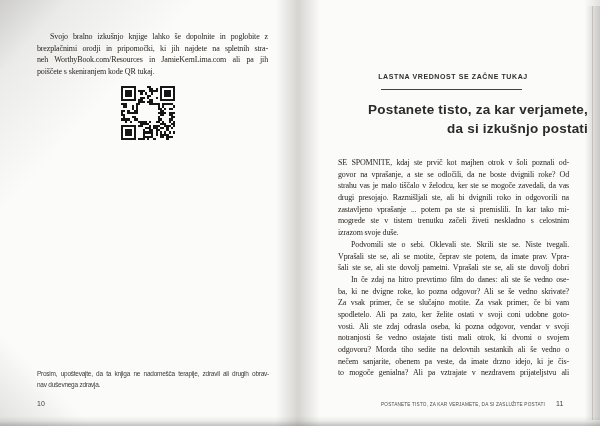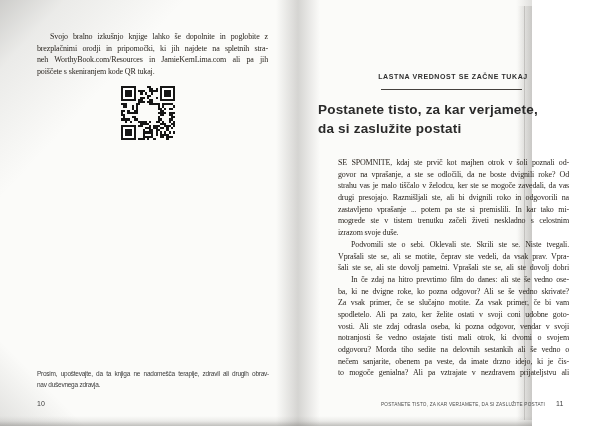--- a/index.html
+++ b/index.html
@@ -1,18 +1,18 @@
 <!DOCTYPE html>
 <html><head>
 <meta charset="utf-8">
 <style>
   * { margin:0; padding:0; box-sizing:border-box; }
   html,body { width:600px; height:426px; overflow:hidden; }
   #canvas {
-    position:relative; width:532px; height:426px;
+    position:relative; width:600px; height:426px;
     background-color:#fbfbf9;
     background-image:
       linear-gradient(133deg, rgba(118,117,114,0.34) 0%, rgba(118,117,114,0.12) 7%, rgba(255,255,255,0) 20%),
       linear-gradient(to top, rgba(96,94,90,0.38) 0px, rgba(96,94,90,0.10) 5px, rgba(255,255,255,0) 10px),
       linear-gradient(to left, rgba(130,128,124,0.22) 0px, rgba(255,255,255,0) 16px),
       linear-gradient(45deg, rgba(118,117,114,0.20) 0%, rgba(255,255,255,0) 9%),
       radial-gradient(150% 130% at 60% 42%, rgba(255,255,255,0) 60%, rgba(140,138,134,0.18) 100%);
     font-family:"Liberation Serif", serif;
   }
   .gutter {
@@ -66,21 +66,21 @@
     color:#2e2e2e; text-align:center; white-space:nowrap; overflow:visible;
   }
   .kicker-rule {
     position:absolute; left:381px; top:89px; width:141px; height:1px;
     background:#45413d;
   }
   .chapter-title {
     position:absolute; left:318px; top:101px; width:270px;
     font-family:"Liberation Sans", sans-serif;
     font-size:13.5px; line-height:18.5px; font-weight:700;
-    letter-spacing:0.2px; color:#2a2a2a; text-align:left;
+    letter-spacing:0.2px; color:#2a2a2a; text-align:right;
   }
   .body-block { position:absolute; left:338px; top:157px; width:231px; }
 
   .run-footer {
     position:absolute; left:348px; top:402px; width:230px;
     font-family:"Liberation Sans", sans-serif;
     font-size:4.7px; letter-spacing:0.18px; color:#4a4a4a;
     text-align:center; white-space:nowrap; overflow:visible;
   }
 </style>
@@ -308,33 +308,33 @@
 
     <div class="pagenum pn-left">10</div>
   </div>
 
   <div>
     <div class="kicker">LASTNA VREDNOST SE ZAČNE TUKAJ</div>
     <div class="kicker-rule"></div>
 
     <div class="chapter-title">
       <div>Postanete tisto, za kar verjamete,</div>
-      <div>da si zaslužite postati</div>
+      <div>da si izkušnjo postati</div>
     </div>
 
     <div class="body-block">
       <div class="serifline j">SE SPOMNITE, kdaj ste prvič kot majhen otrok v šoli poznali od-</div>
       <div class="serifline j">govor na vprašanje, a ste se odločili, da ne boste dvignili roke? Od</div>
       <div class="serifline j">strahu vas je malo tiščalo v želodcu, ker ste se mogoče zavedali, da vas</div>
       <div class="serifline j">drugi presojajo. Razmišljali ste, ali bi dvignili roko in odgovorili na</div>
       <div class="serifline j">zastavljeno vprašanje ... potem pa ste si premislili. In kar tako mi-</div>
       <div class="serifline j">mogrede ste v tistem trenutku začeli živeti neskladno s celostnim</div>
       <div class="serifline">izrazom svoje duše.</div>
       <div class="serifline j ind">Podvomili ste o sebi. Oklevali ste. Skrili ste se. Niste tvegali.</div>
-      <div class="serifline j">Vprašali ste se, ali se motite, čeprav ste vedeli, da vsak prav. Vpra-</div>
+      <div class="serifline j">Vprašali ste se, ali se motite, čeprav ste potem, da imate prav. Vpra-</div>
       <div class="serifline j">šali ste se, ali ste dovolj pametni. Vprašali ste se, ali ste dovolj dobri</div>
       <div class="serifline j ind">In če zdaj na hitro prevrtimo film do danes: ali ste še vedno ose-</div>
       <div class="serifline j">ba, ki ne dvigne roke, ko pozna odgovor? Ali se še vedno skrivate?</div>
       <div class="serifline j">Za vsak primer, če se slučajno motite. Za vsak primer, če bi vam</div>
       <div class="serifline j">spodletelo. Ali pa zato, ker želite ostati v svoji coni udobne goto-</div>
       <div class="serifline j">vosti. Ali ste zdaj odrasla oseba, ki pozna odgovor, vendar v svoji</div>
       <div class="serifline j">notranjosti še vedno ostajate tisti mali otrok, ki dvomi o svojem</div>
       <div class="serifline j">odgovoru? Morda tiho sedite na delovnih sestankih ali še vedno o</div>
       <div class="serifline j">nečem sanjarite, obenem pa veste, da imate drzno idejo, ki je čis-</div>
       <div class="serifline j">to mogoče genialna? Ali pa vztrajate v nezdravem prijateljstvu ali</div>

